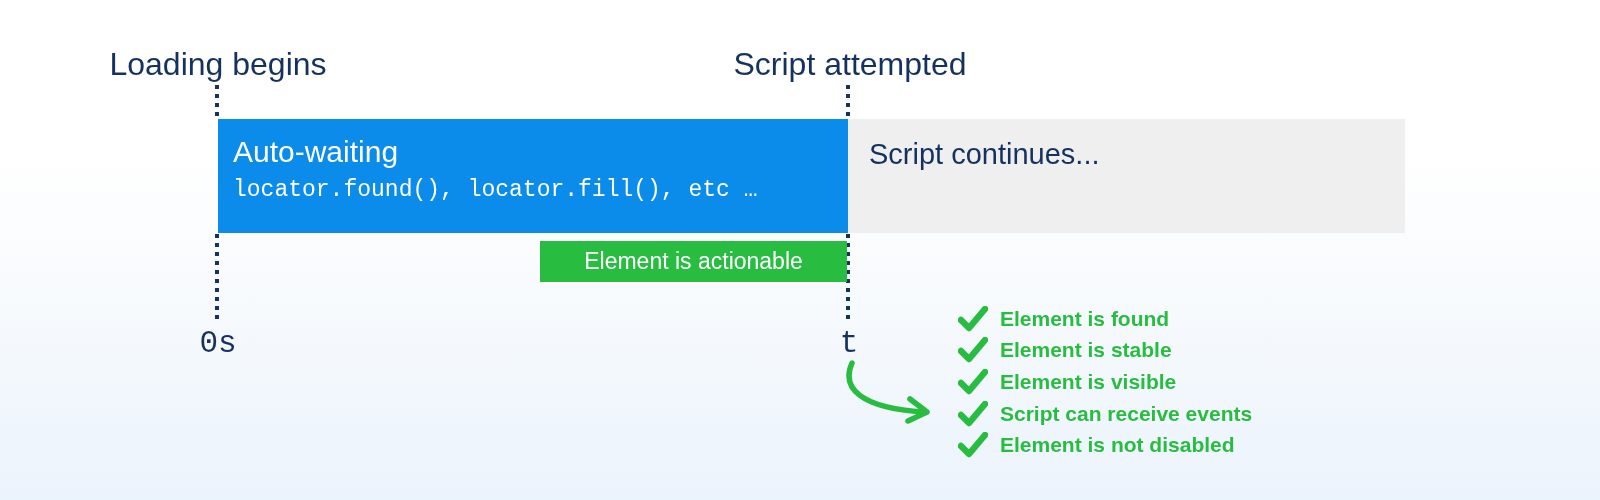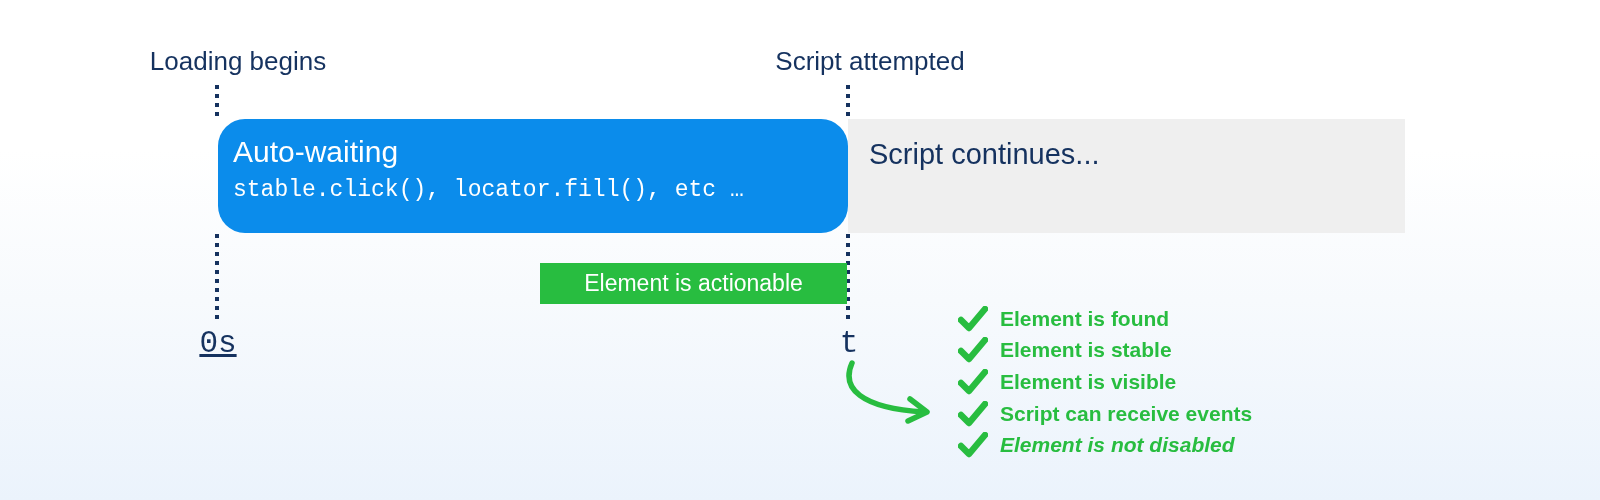--- a/index.html
+++ b/index.html
@@ -11,25 +11,24 @@
   .stage {
     position: relative;
     width: 1600px;
     height: 500px;
     background: linear-gradient(180deg, #ffffff 0%, #ffffff 30%, #f7fafd 60%, #ebf3fc 100%);
   }
   .tl-label {
     position: absolute;
     top: 46px;
     transform: translateX(-50%);
-    font-size: 26px;
+    font-size: 32px;
     font-weight: 500;
     color: #15325f;
     white-space: nowrap;
-    margin-left: 20px;
   }
   .tl-label.loading { left: 218px; }
   .tl-label.click   { left: 850px; }
   .dotted {
     position: absolute;
     width: 4px;
     background: repeating-linear-gradient(180deg, #15325f 0px, #15325f 4px, transparent 4px, transparent 9px);
   }
   .dotted.lt { left: 215px; top: 85px;  height: 35px; }
   .dotted.rt { left: 846px; top: 85px;  height: 35px; }
@@ -37,21 +36,20 @@
   .dotted.rb { left: 846px; top: 234px; height: 88px; }
   .bar {
     position: absolute;
     top: 119px;
     height: 114px;
   }
   .bar.blue {
     left: 218px;
     width: 630px;
     padding: 15px 0 0 15px;
-    border-radius: 27px;
   }
   .bar.gray {
     left: 848px;
     width: 557px;
     padding: 17px 12px 0 21px;
   }
   .bar-title {
     font-size: 30px;
     line-height: 36px;
     font-weight: 400;
@@ -73,32 +71,31 @@
     position: absolute;
     left: 540px;
     top: 241px;
     width: 307px;
     height: 41px;
     line-height: 41px;
     text-align: center;
     font-size: 23px;
     color: #ffffff;
     white-space: nowrap;
-    margin-top: 22px;
   }
   .time-label {
     position: absolute;
     top: 326px;
     transform: translateX(-50%);
     font-family: "Liberation Mono", "DejaVu Sans Mono", monospace;
     font-size: 31px;
     color: #15325f;
     white-space: nowrap;
   }
-  .time-label.start { left: 218px; text-decoration: underline; }
+  .time-label.start { left: 218px; }
   .time-label.end   { left: 849px; }
   .arrow-svg {
     position: absolute;
     left: 836px;
     top: 360px;
   }
   .checklist {
     position: absolute;
     left: 958px;
     top: 303px;
@@ -124,21 +121,21 @@
   <div class="tl-label loading">Loading begins</div>
   <div class="tl-label click">Script attempted</div>
 
   <div class="dotted lt"></div>
   <div class="dotted lb"></div>
   <div class="dotted rt"></div>
   <div class="dotted rb"></div>
 
   <div class="bar blue" style="background:#0b8ceb;">
     <div class="bar-title">Auto-waiting</div>
-    <div class="bar-code">stable.click(), locator.fill(), etc …</div>
+    <div class="bar-code">locator.found(), locator.fill(), etc …</div>
   </div>
 
   <div class="bar gray" style="background:#efefef;">
     <div class="bar-title">Script continues...</div>
   </div>
 
   <div class="badge" style="background:#28bd40;">Element is actionable</div>
 
   <div class="time-label start">0s</div>
   <div class="time-label end">t</div>
@@ -175,17 +172,17 @@
       <svg class="check-icon" width="30" height="26" viewBox="0 0 30 26">
         <path d="M 3 14 L 11 22 L 27 3" fill="none" stroke="#28bd40" stroke-width="6.5" stroke-linecap="round" stroke-linejoin="round"></path>
       </svg>
       <span class="check-text" style="color:#28bd40;">Script can receive events</span>
     </div>
 
     <div class="check-row">
       <svg class="check-icon" width="30" height="26" viewBox="0 0 30 26">
         <path d="M 3 14 L 11 22 L 27 3" fill="none" stroke="#28bd40" stroke-width="6.5" stroke-linecap="round" stroke-linejoin="round"></path>
       </svg>
-      <span class="check-text" style="color:#28bd40;font-style:italic;">Element is not disabled</span>
+      <span class="check-text" style="color:#28bd40;">Element is not disabled</span>
     </div>
 
   </div>
 </div>
 
 </body></html>

